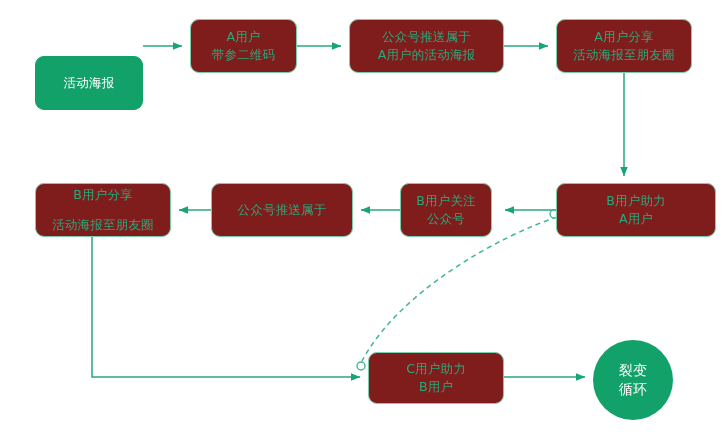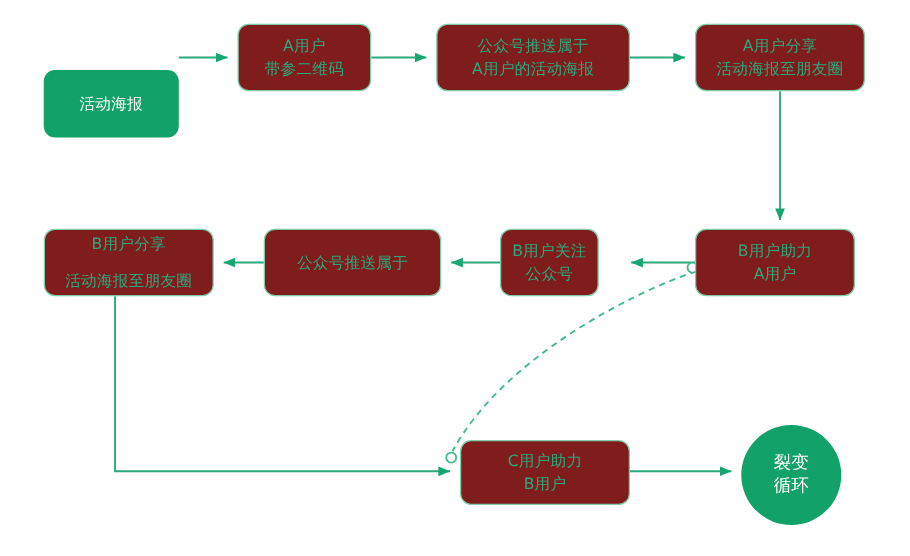--- a/index.html
+++ b/index.html
@@ -112,26 +112,26 @@
   <div class="node light" style="left:349px; top:19px; width:155px; height:54px;">
     <span class="line">公众号推送属于</span>
     <span class="line">A用户的活动海报</span>
   </div>
 
   <div class="node light" style="left:556px; top:19px; width:136px; height:54px;">
     <span class="line">A用户分享</span>
     <span class="line">活动海报至朋友圈</span>
   </div>
 
-  <div class="node light" style="left:556px; top:183px; width:128px; height:54px;">
+  <div class="node light" style="left:556px; top:183px; width:160px; height:54px;">
     <span class="line">B用户助力</span>
     <span class="line">A用户</span>
   </div>
 
-  <div class="node light" style="left:400px; top:183px; width:79px; height:54px;">
+  <div class="node light" style="left:400px; top:183px; width:92px; height:54px;">
     <span class="line">B用户关注</span>
     <span class="line">公众号</span>
   </div>
 
   <div class="node light" style="left:211px; top:183px; width:142px; height:54px;">
     <span class="line">公众号推送属于</span>
   </div>
 
   <div class="node light" style="left:35px; top:183px; width:136px; height:54px;gap:12px;">
     <span class="line">B用户分享</span>

